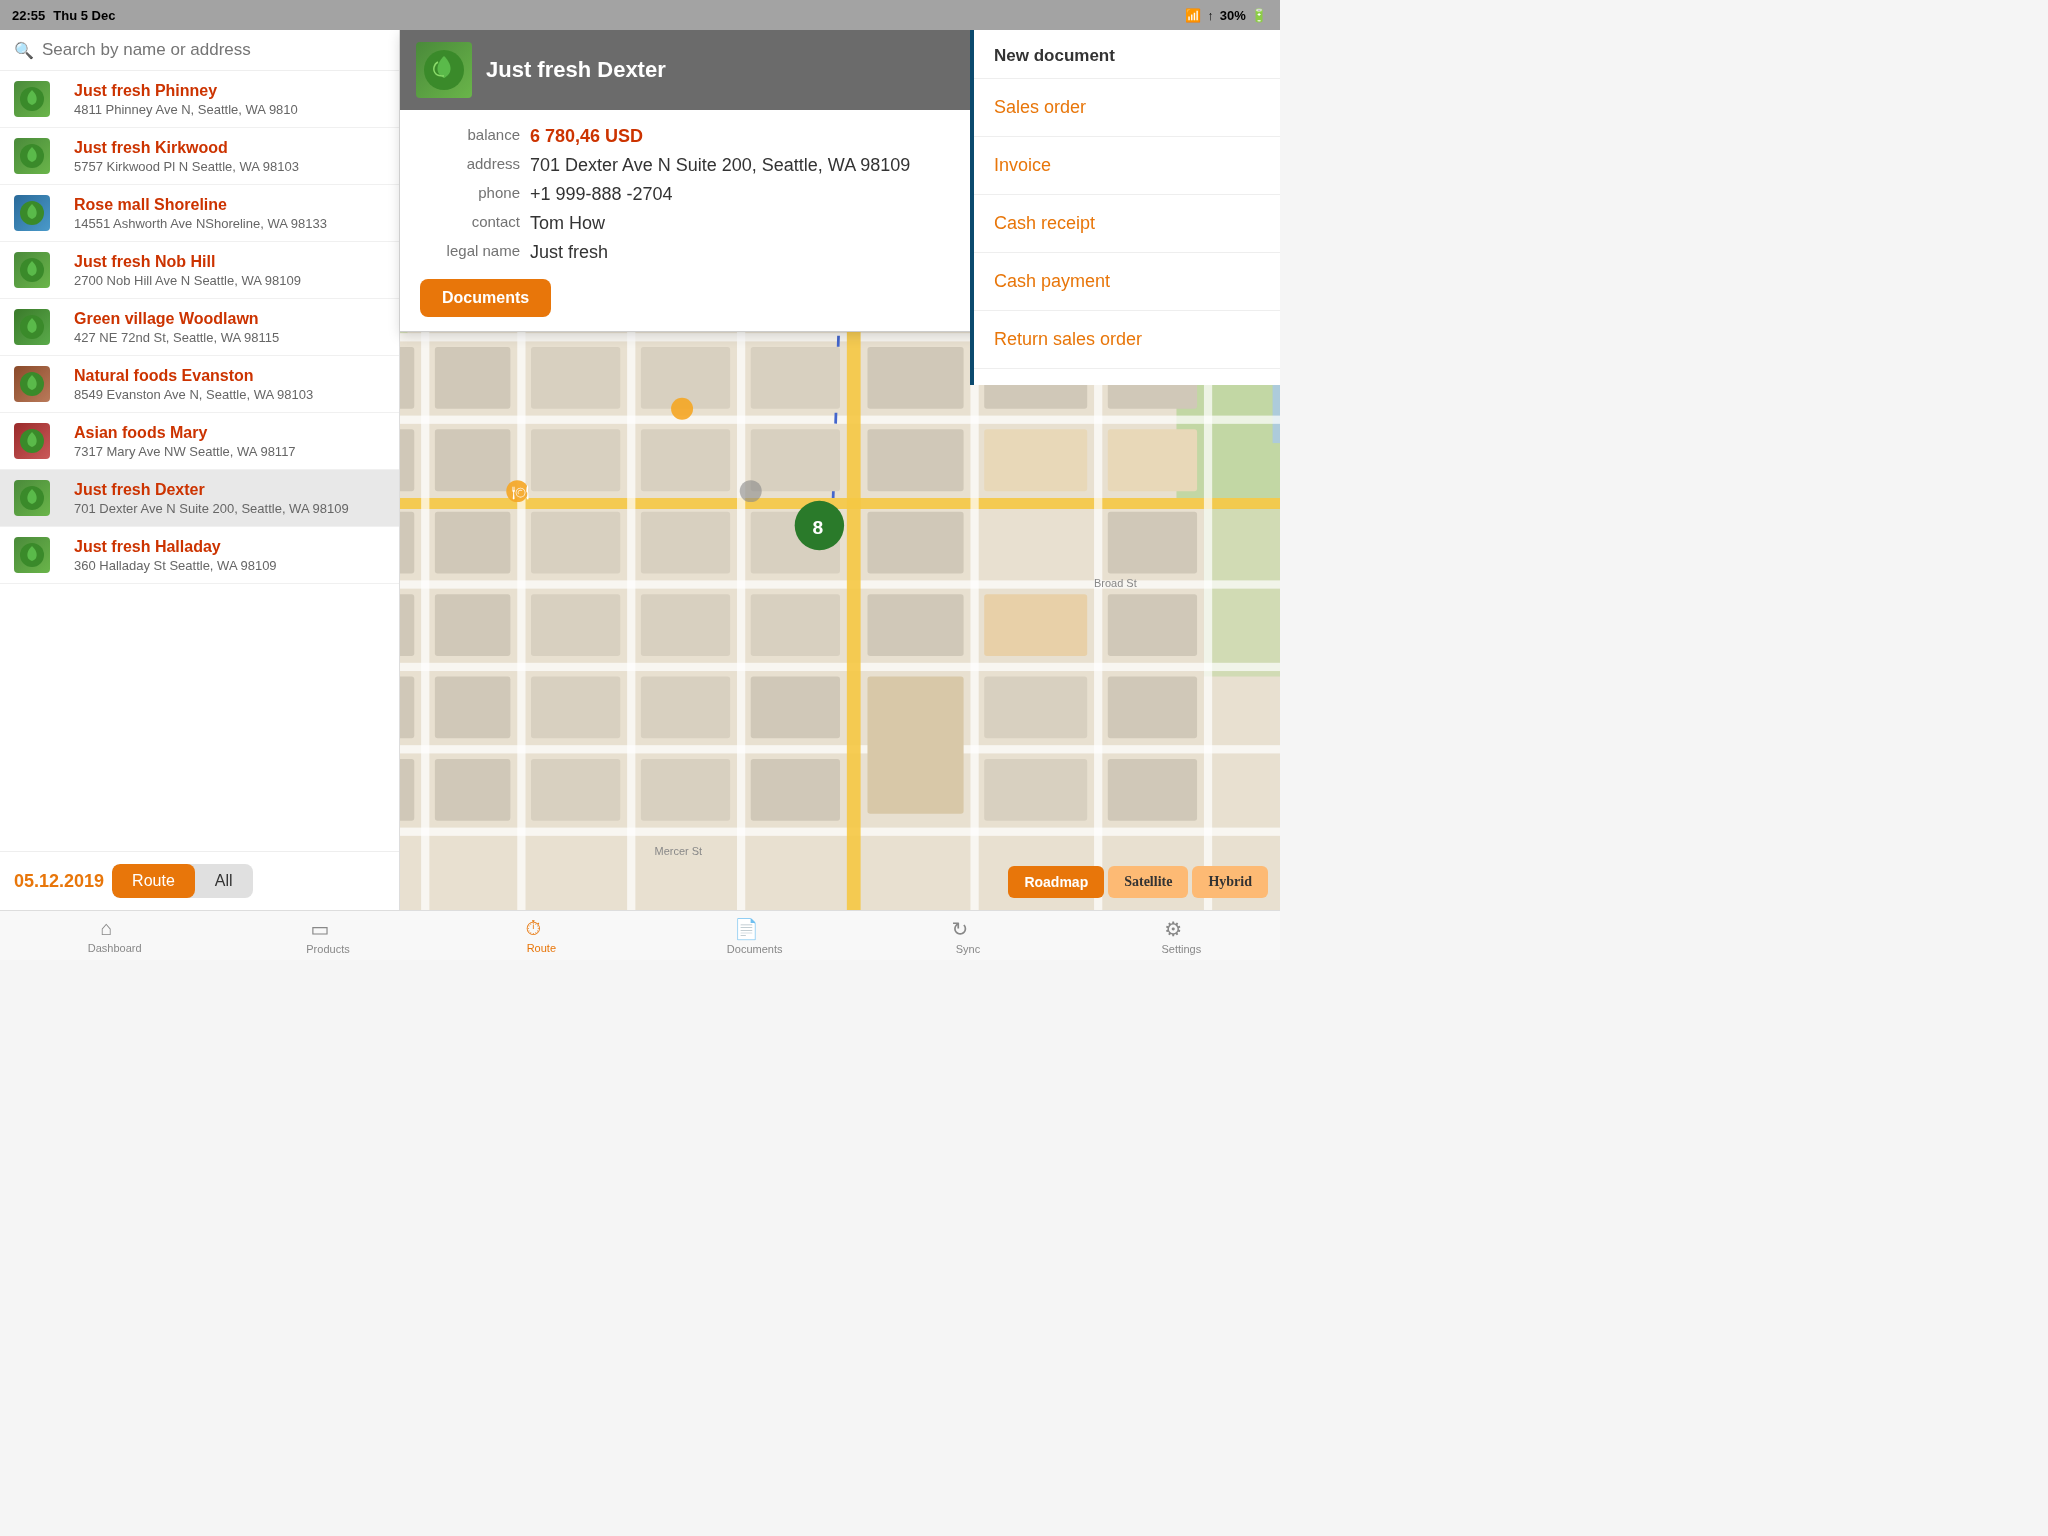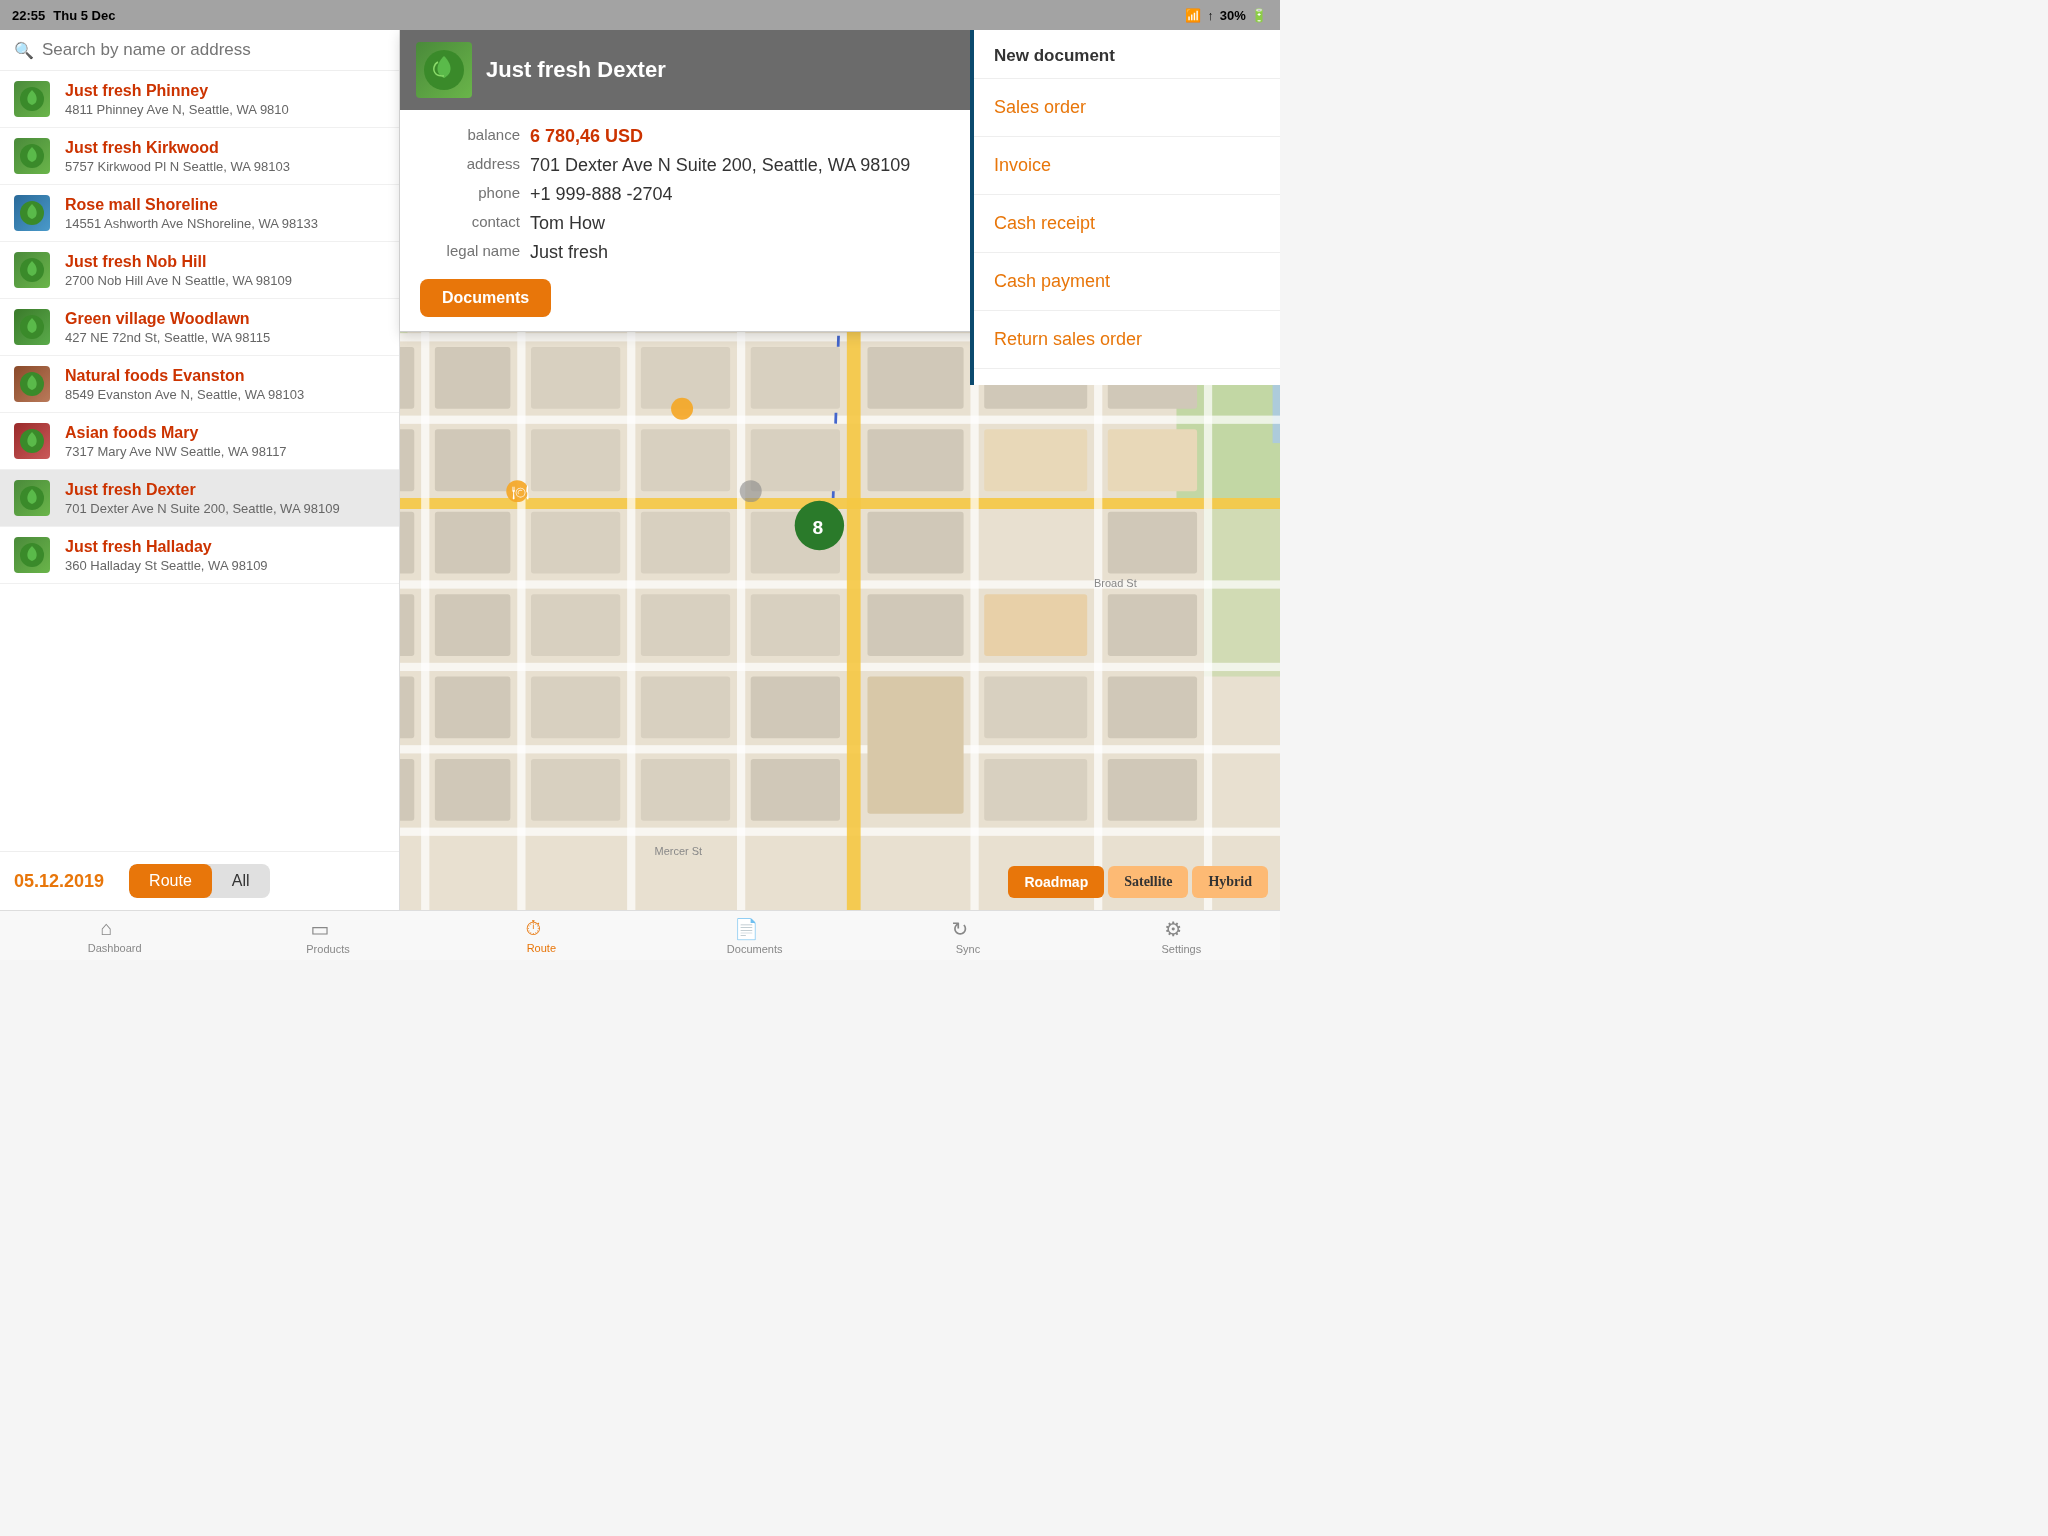--- a/index.html
+++ b/index.html
@@ -29,35 +29,35 @@
       padding: 10px 14px; border-bottom: 1px solid #eee;
       display: flex; align-items: center; gap: 8px;
     }
     .search-bar input {
       border: none; outline: none; font-size: 17px; color: #999; width: 100%; background: transparent;
     }
     .search-icon { color: #999; font-size: 16px; }
 
     .stop-list { overflow-y: auto; flex: 1; }
     .stop-item {
-      display: flex; align-items: center; padding: 10px 14px; gap: 15px;
+      display: flex; align-items: center; padding: 10px 14px; gap: 24px;
       border-bottom: 1px solid #f0f0f0; cursor: pointer;
     }
     .stop-item.active { background: #e8e8e8; }
     .stop-logo-placeholder {
       width: 36px; height: 36px; border-radius: 4px; background: #eee;
       display: flex; align-items: center; justify-content: center; font-size: 10px; color: #888; flex-shrink: 0;
     }
     .stop-info { flex: 1; }
     .stop-name { color: #cc3300; font-size: 16px; font-weight: 600; }
     .stop-address { color: #666; font-size: 13px; margin-top: 2px; }
 
     .sidebar-footer {
       border-top: 1px solid #eee; padding: 12px 14px;
-      display: flex; align-items: center; gap: 25px; background: #fff;
+      display: flex; align-items: center; gap: 8px; background: #fff;
     }
     .date-label { color: #e8760a; font-size: 18px; font-weight: 600; }
     .seg-control {
       display: flex; border-radius: 8px; overflow: hidden; background: #e0e0e0;
     }
     .seg-btn {
       padding: 8px 20px; font-size: 16px; font-weight: 500; border: none; cursor: pointer; background: transparent; color: #333;
     }
     .seg-btn.active { background: #e8760a; color: #fff; border-radius: 8px; }
 

